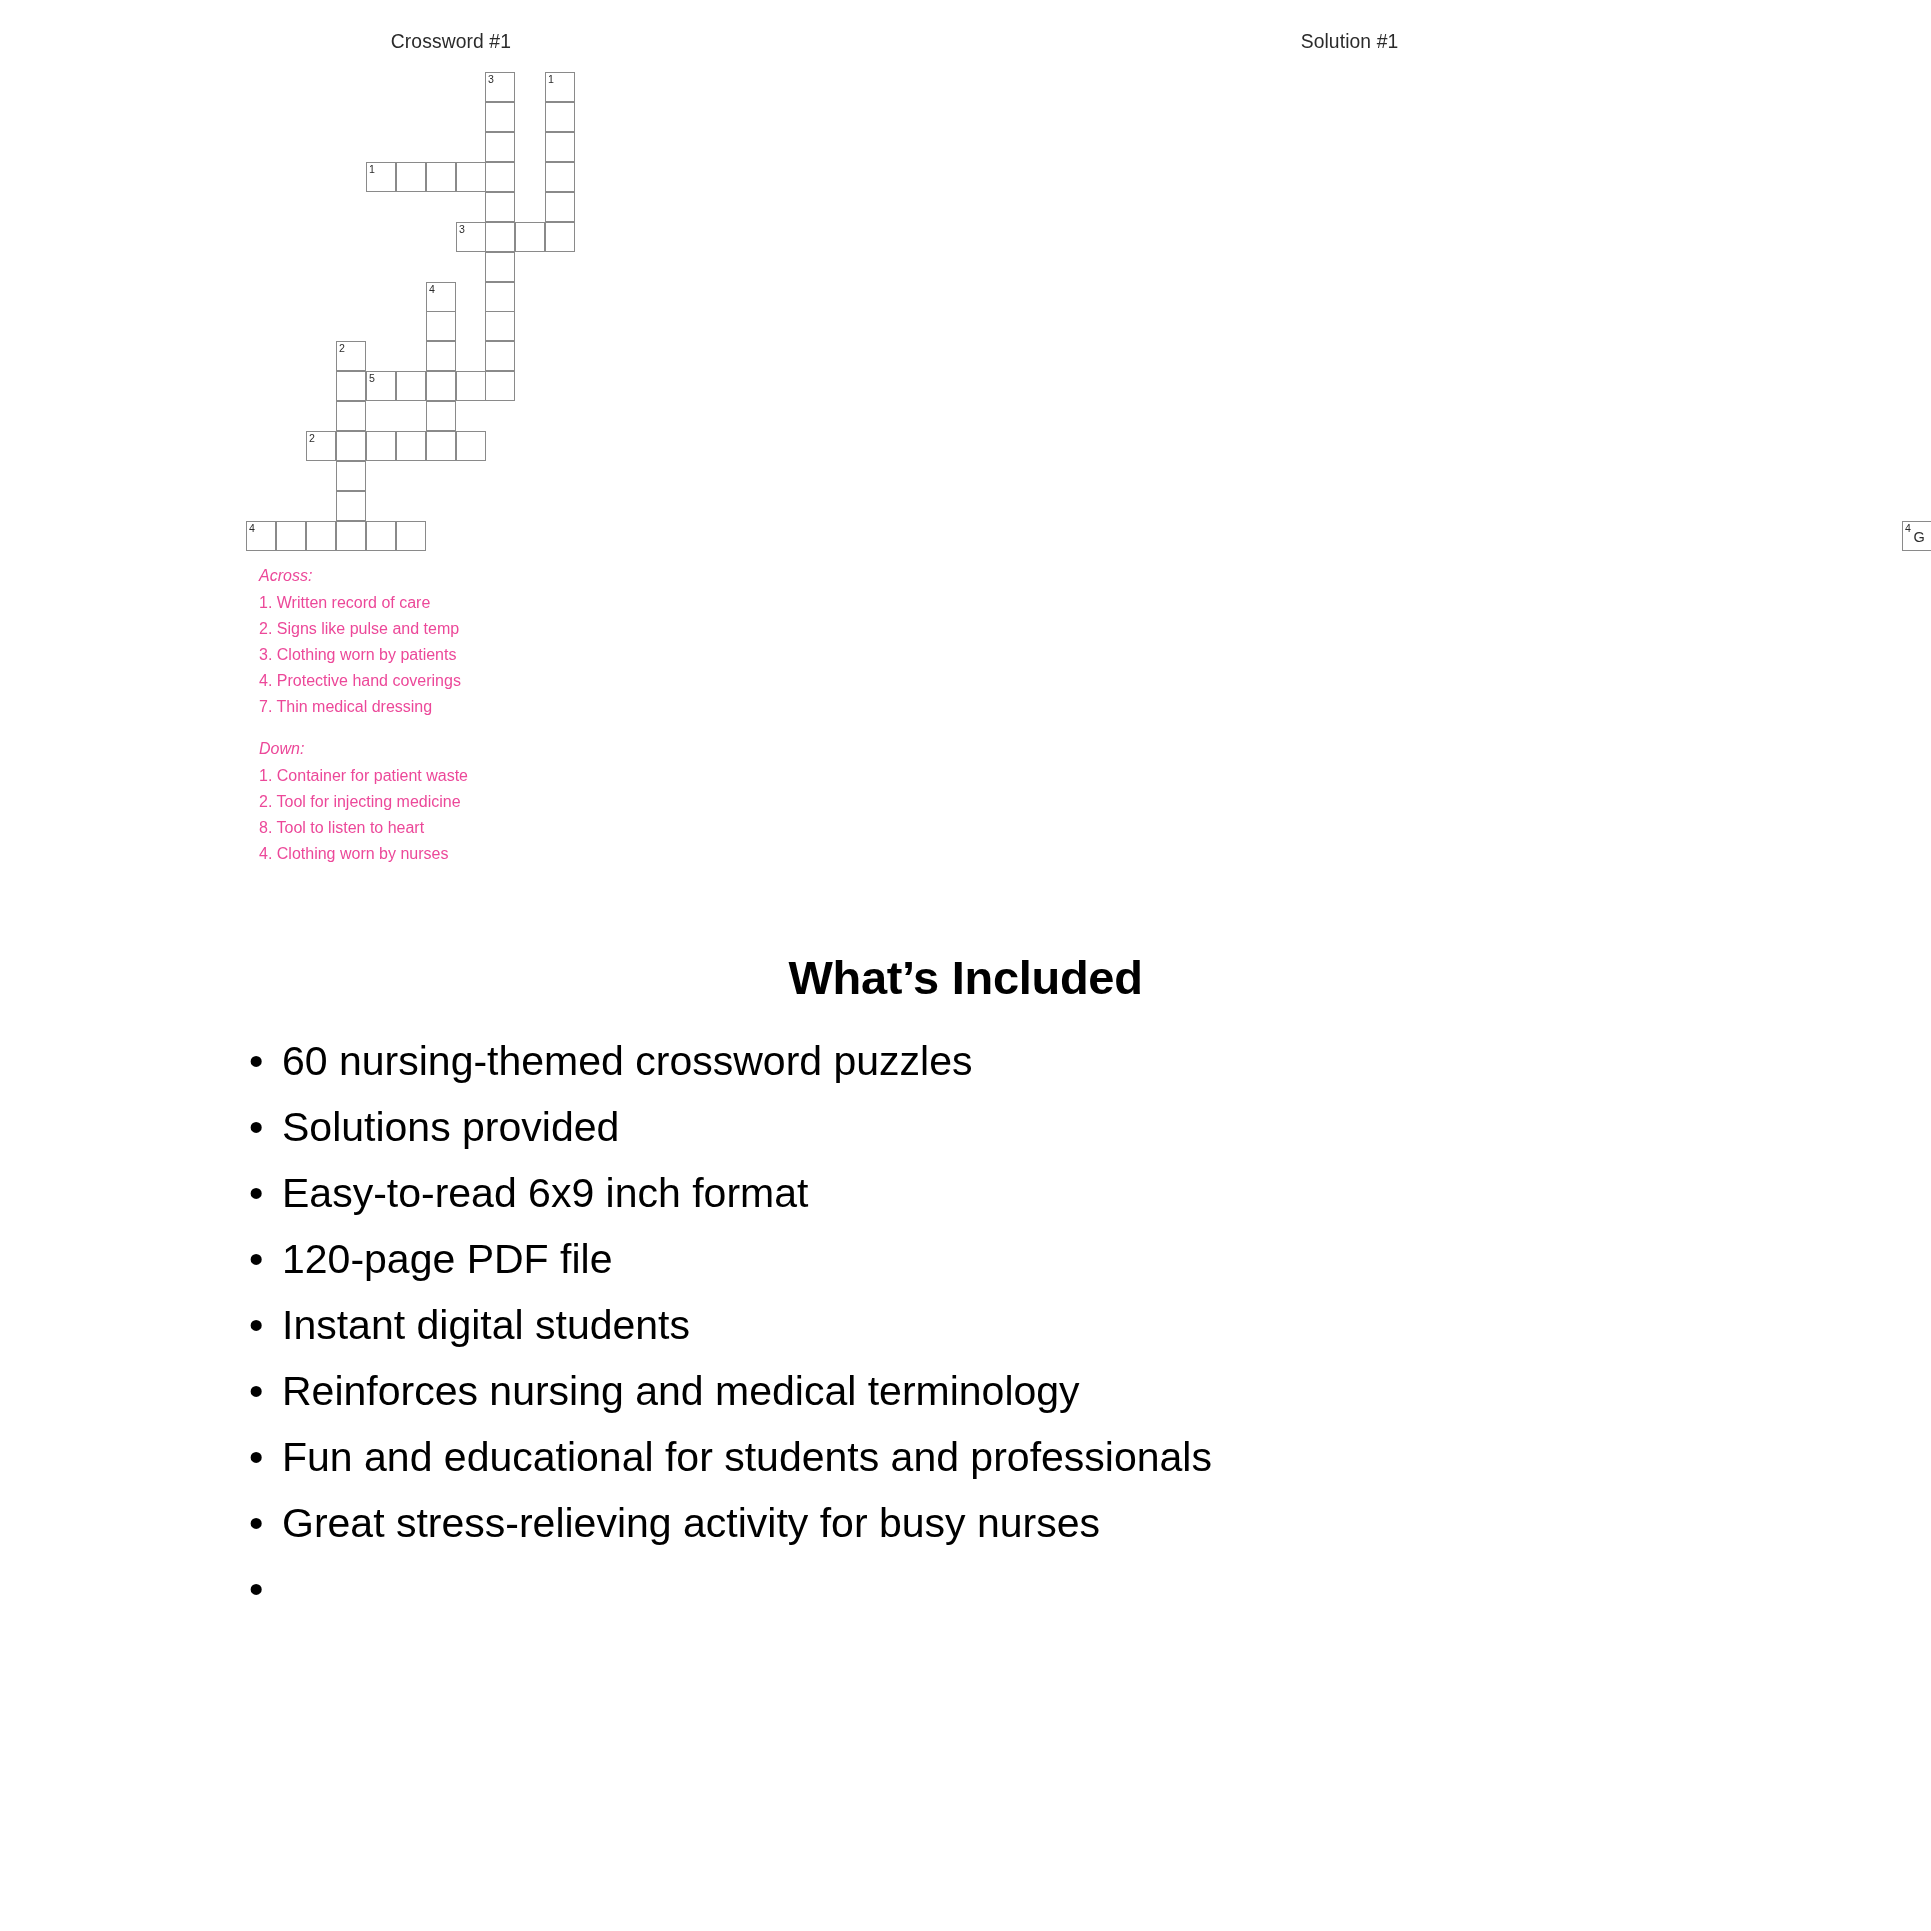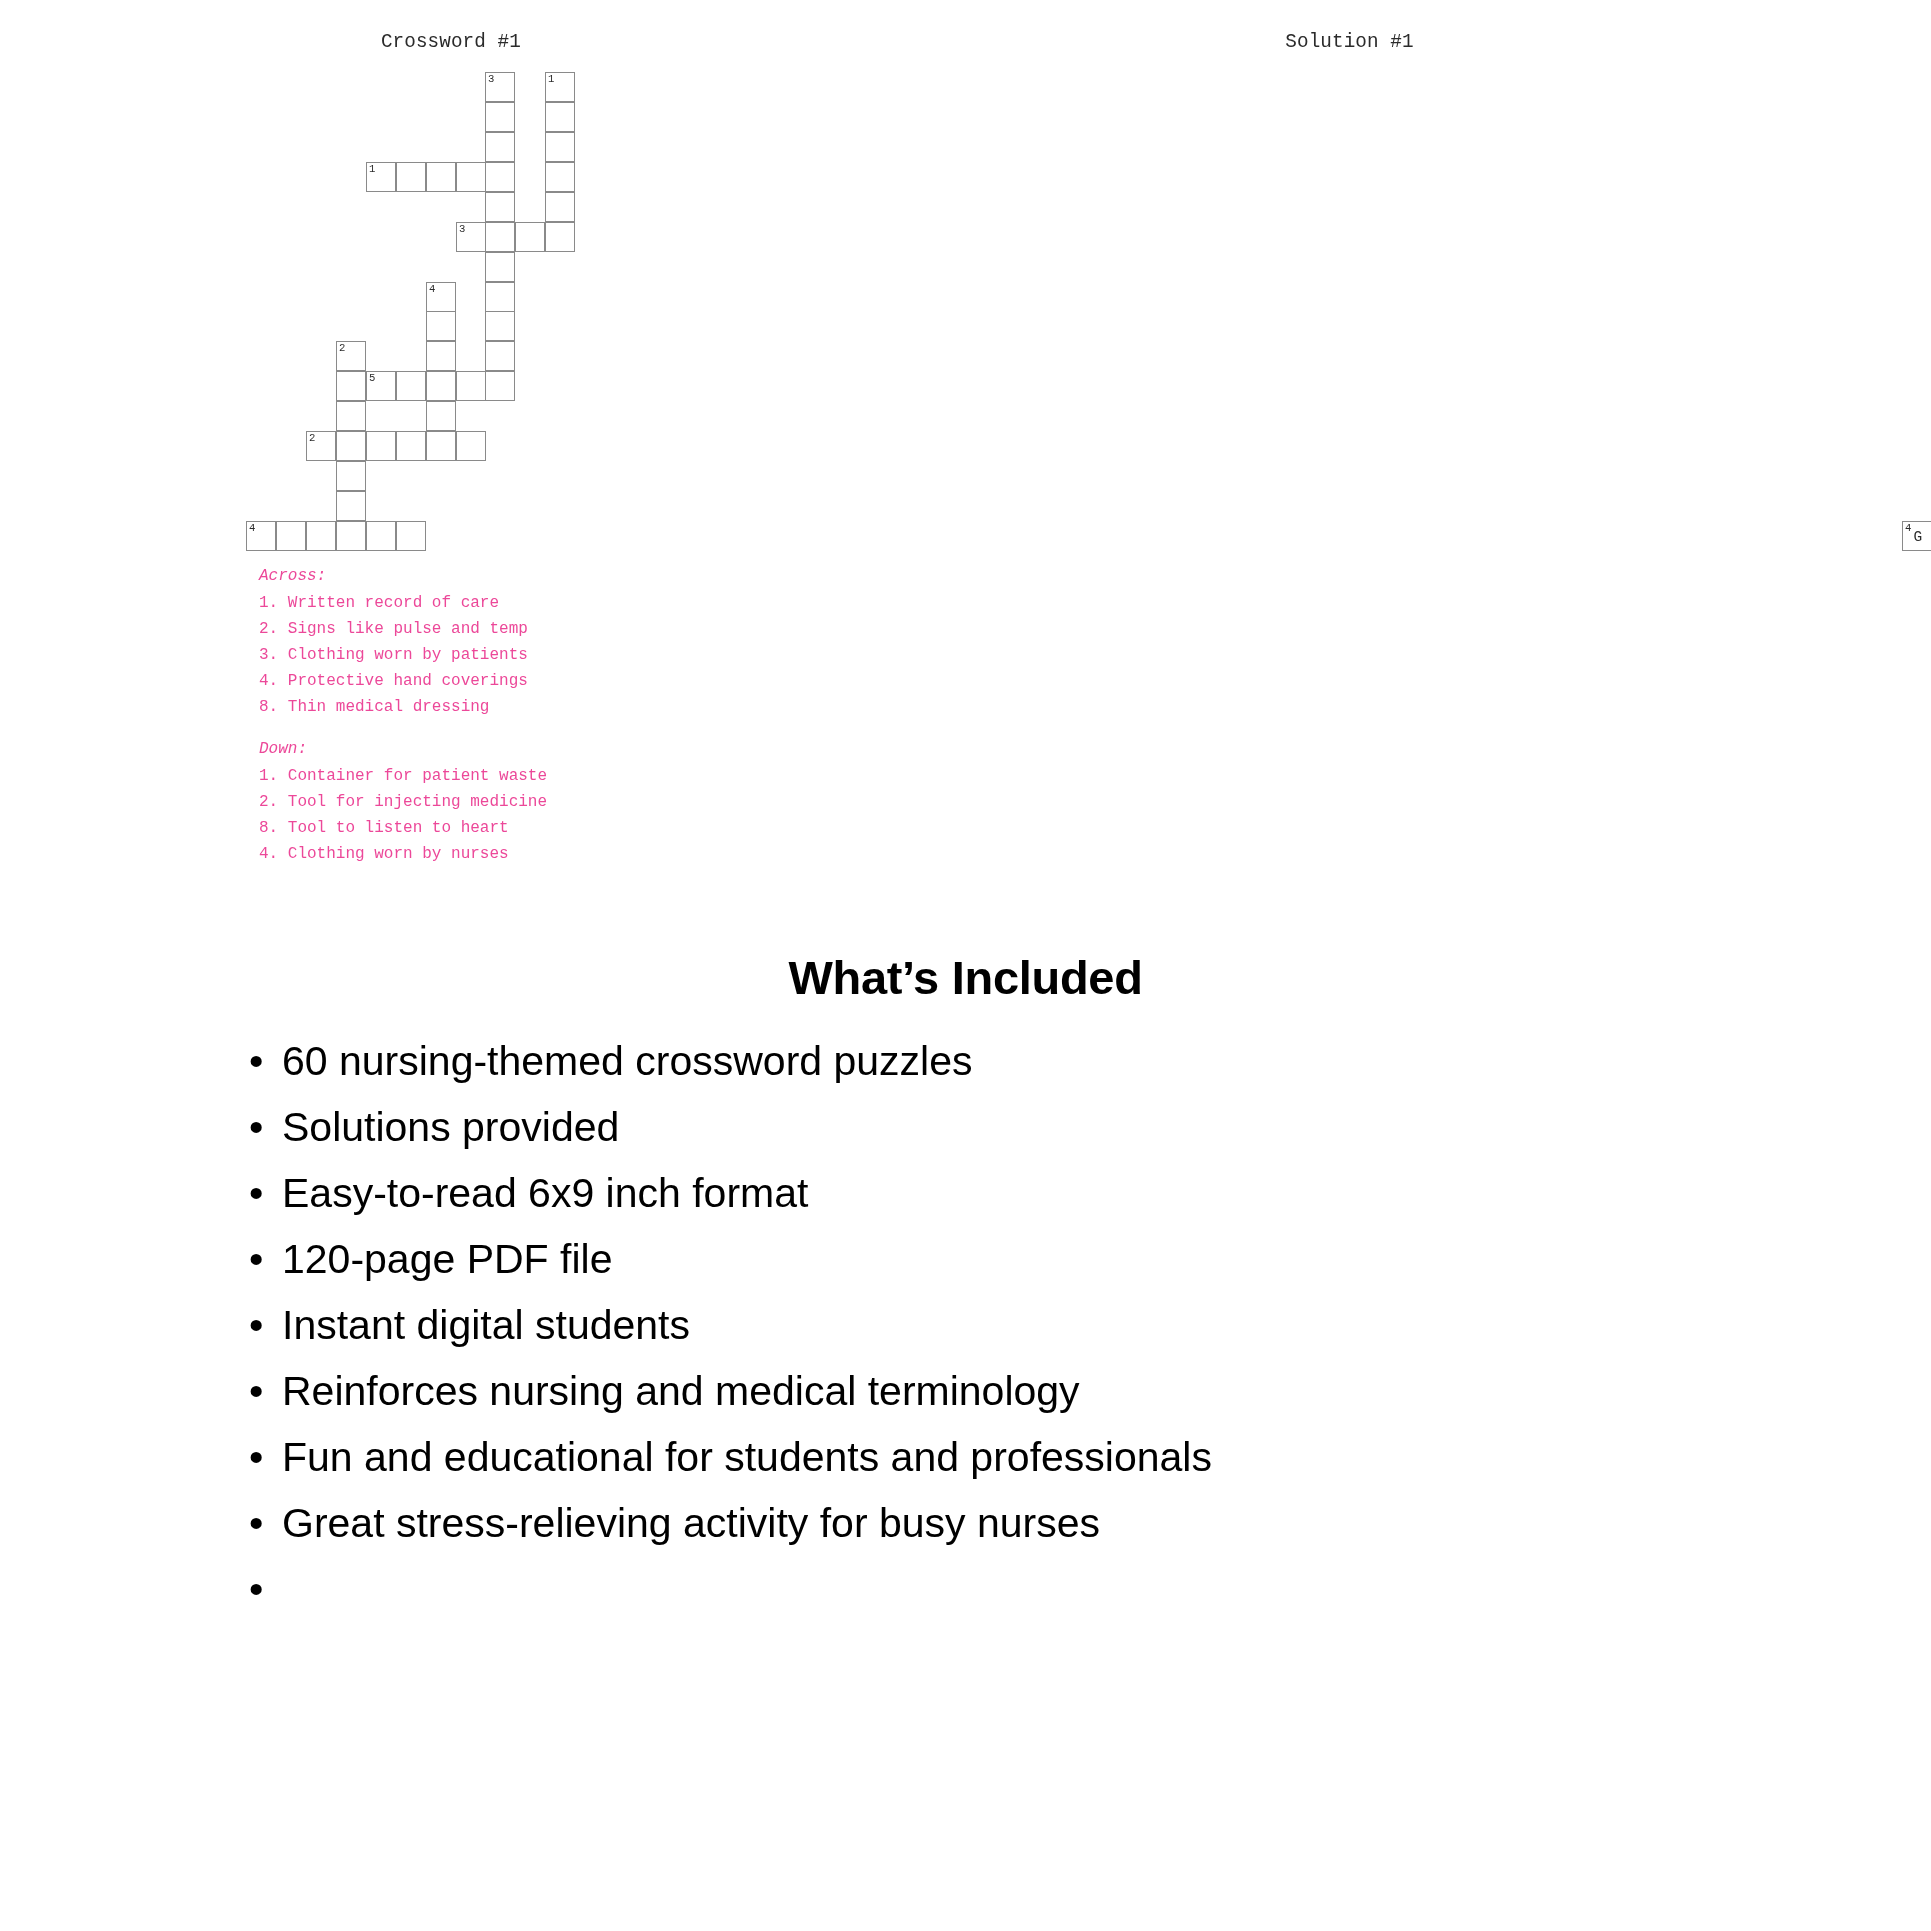--- a/index.html
+++ b/index.html
@@ -16,21 +16,20 @@
     overflow: hidden;
   }
 
   
   .puzzles {
     position: absolute;
     top: 0;
     left: 0;
     width: 1878px;
     height: 869px;
-    font-family: Liberation Mono, monospace;
   }
   .puzzle-panel {
     position: absolute;
     top: 0;
     width: 927px;
     height: 869px;
   }
   .puzzle-panel.left  { left: 0px; }
   .puzzle-panel.right { left: 927px; }
 
@@ -215,21 +214,21 @@
         <div class="cell" style="left: 120px; top: 449px;"></div>
         <div class="cell" style="left: 150px; top: 449px;"></div>
       </div>
     <div class="clues left">
       <div class="head">Across:</div>
       <div id="clues-across-left">
           <div class="clue">1. Written record of care</div>
           <div class="clue">2. Signs like pulse and temp</div>
           <div class="clue">3. Clothing worn by patients</div>
           <div class="clue">4. Protective hand coverings</div>
-          <div class="clue">8. Thin medical dressing</div>
+          <div class="clue">7. Thin medical dressing</div>
         </div>
       <div class="group-gap"></div>
       <div class="head">Down:</div>
       <div id="clues-down-left">
           <div class="clue">1. Container for patient waste</div>
           <div class="clue">2. Tool for injecting medicine</div>
           <div class="clue">8. Tool to listen to heart</div>
           <div class="clue">4. Clothing worn by nurses</div>
         </div>
     </div>

